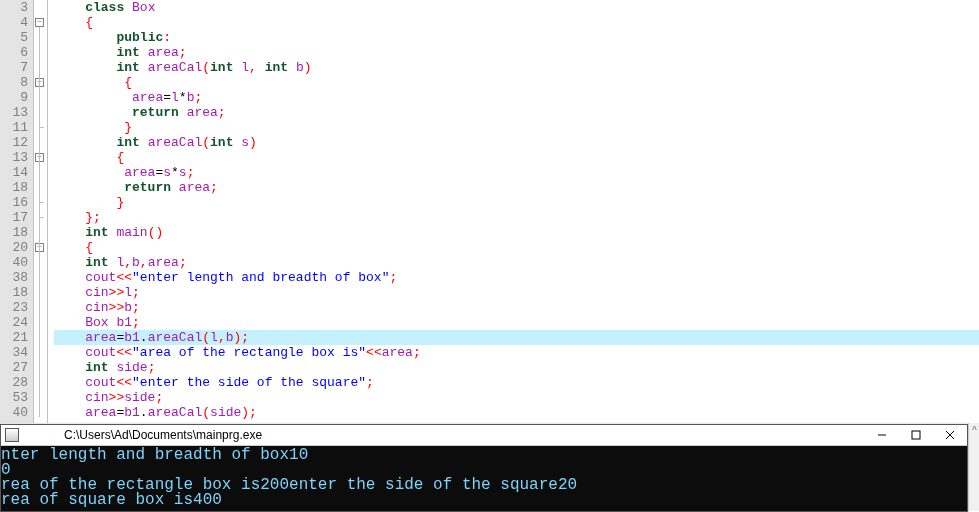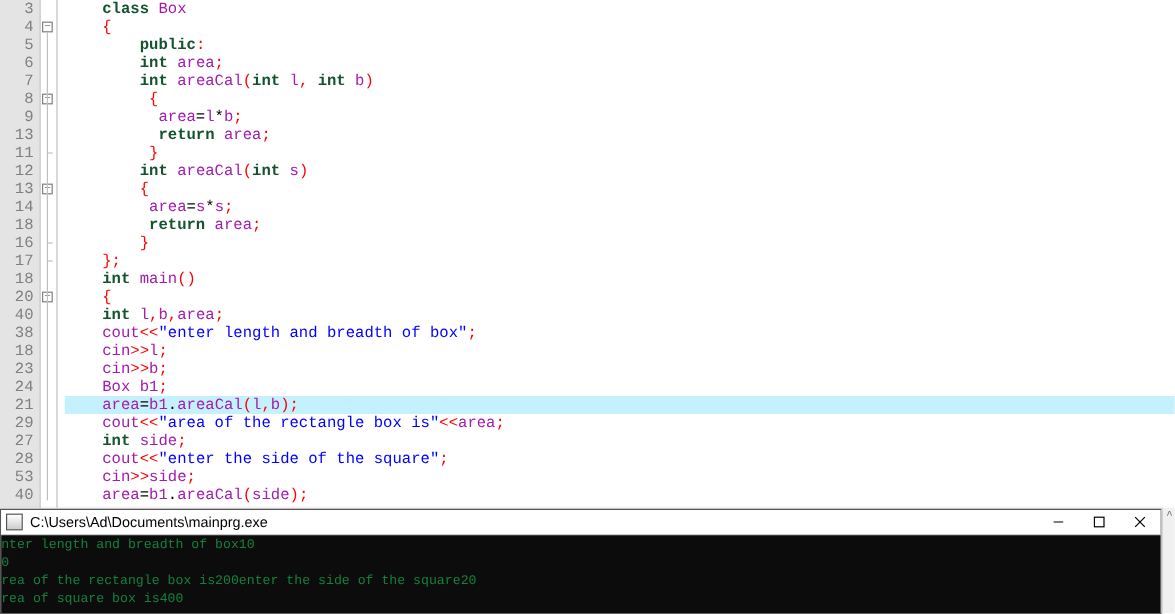--- a/index.html
+++ b/index.html
@@ -96,37 +96,37 @@
   font-family: 'Segoe UI', Tahoma, sans-serif;
   font-size: 12px;
   color: #000;
 }
 .console-titlebar .app-icon {
   width: 14px; height: 14px;
   margin: 0 6px 0 4px;
   border: 1px solid #555;
   background: linear-gradient(#fff,#ccc);
 }
-.console-titlebar .title-text { flex: 1; }
+.console-titlebar .title-text { flex: 1; margin-left: 39px; }
 .win-btn {
   width: 34px;
   height: 20px;
   display: flex;
   align-items: center;
   justify-content: center;
   color: #000;
   font-family: Arial, sans-serif;
   cursor: default;
 }
 .win-btn svg { display: block; }
 .console-body {
   background: #0c0c0c;
-  color: #15803d;
+  color: #7dd3fc;
   font-family: Consolas, 'Courier New', monospace;
-  font-size: 11px;
+  font-size: 16px;
   line-height: 15px;
   height: calc(100% - 21px);
   padding: 2px 4px 0 0;
   white-space: pre;
   overflow: hidden;
 }
 .right-scroll-stub {
   position: absolute;
   right: 0;
   top: 423px;
@@ -162,21 +162,21 @@
       <div>16</div>
       <div>17</div>
       <div>18</div>
       <div>20</div>
       <div>40</div>
       <div>38</div>
       <div>18</div>
       <div>23</div>
       <div>24</div>
       <div>21</div>
-      <div>29</div>
+      <div>34</div>
       <div>27</div>
       <div>28</div>
       <div>53</div>
       <div>40</div>
     </div>
   <div class="fold-col" id="foldcol">
       <div class="fold-mark" style="top: 18px;">−</div>
       <div class="fold-mark" style="top: 78px;">−</div>
       <div class="fold-mark" style="top: 153px;">−</div>
       <div class="fold-mark" style="top: 243px;">−</div>

